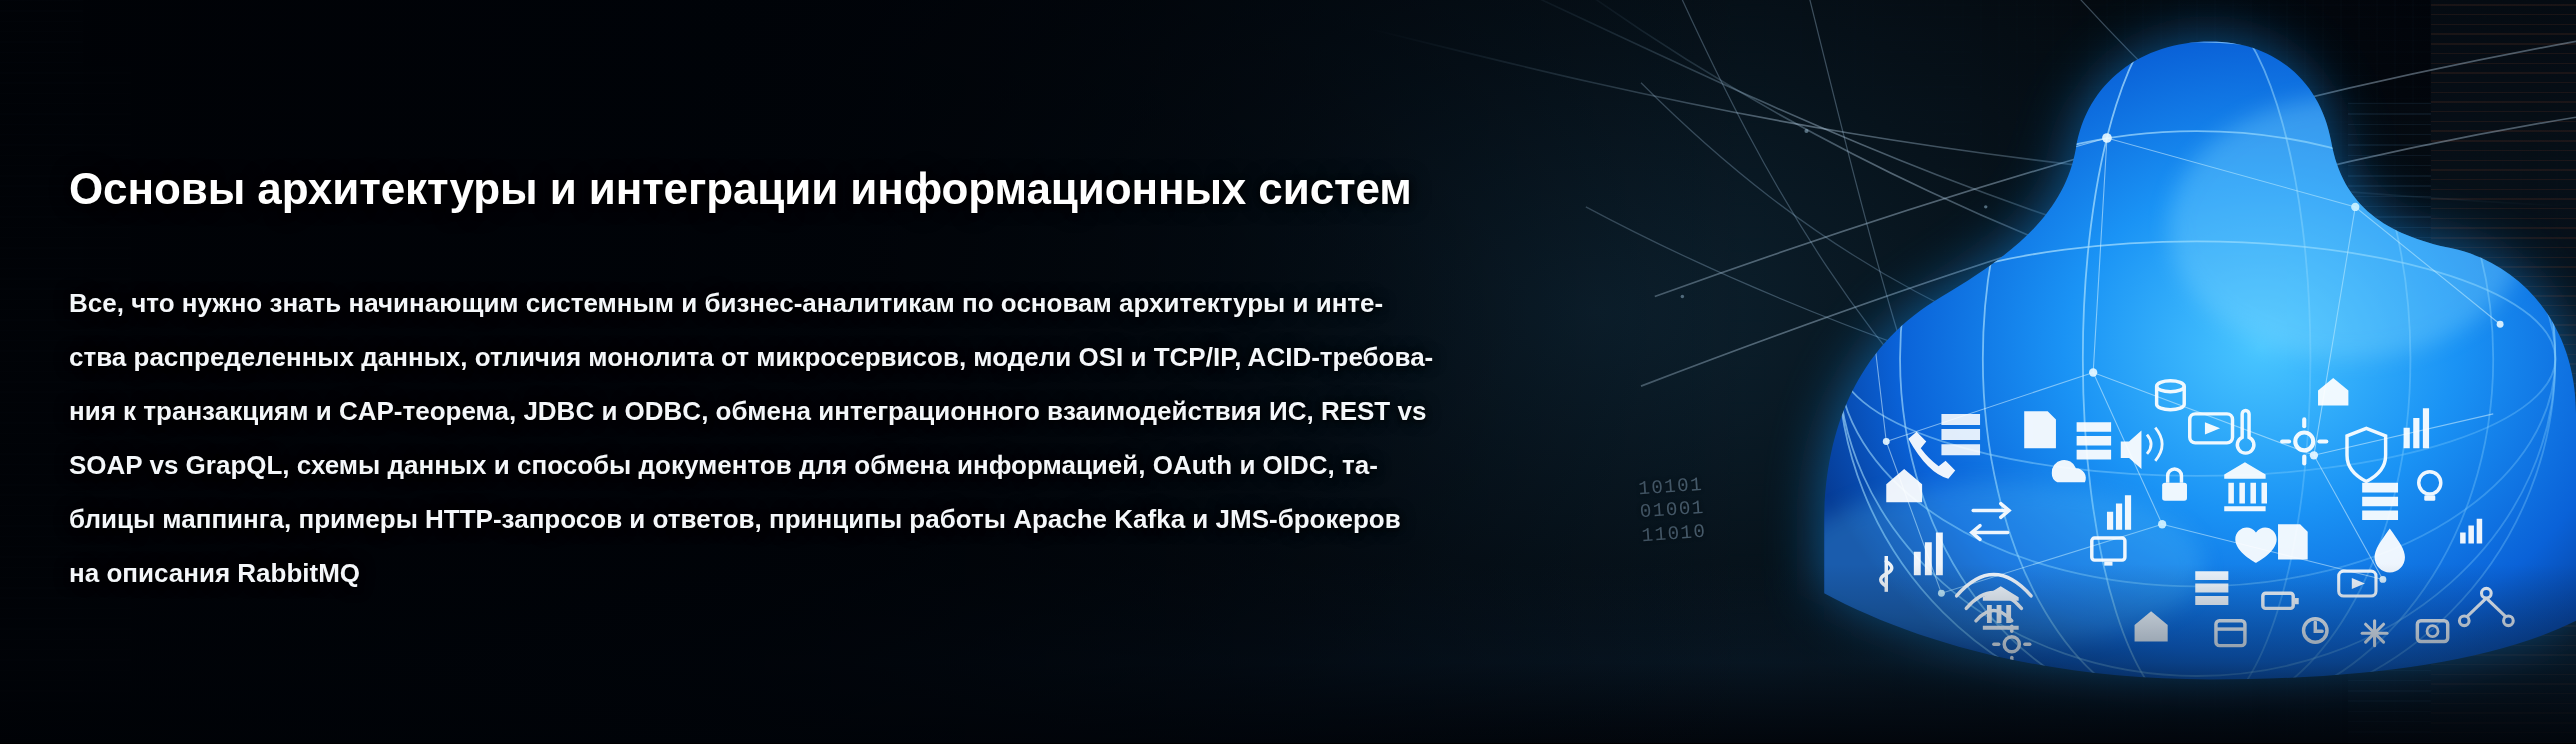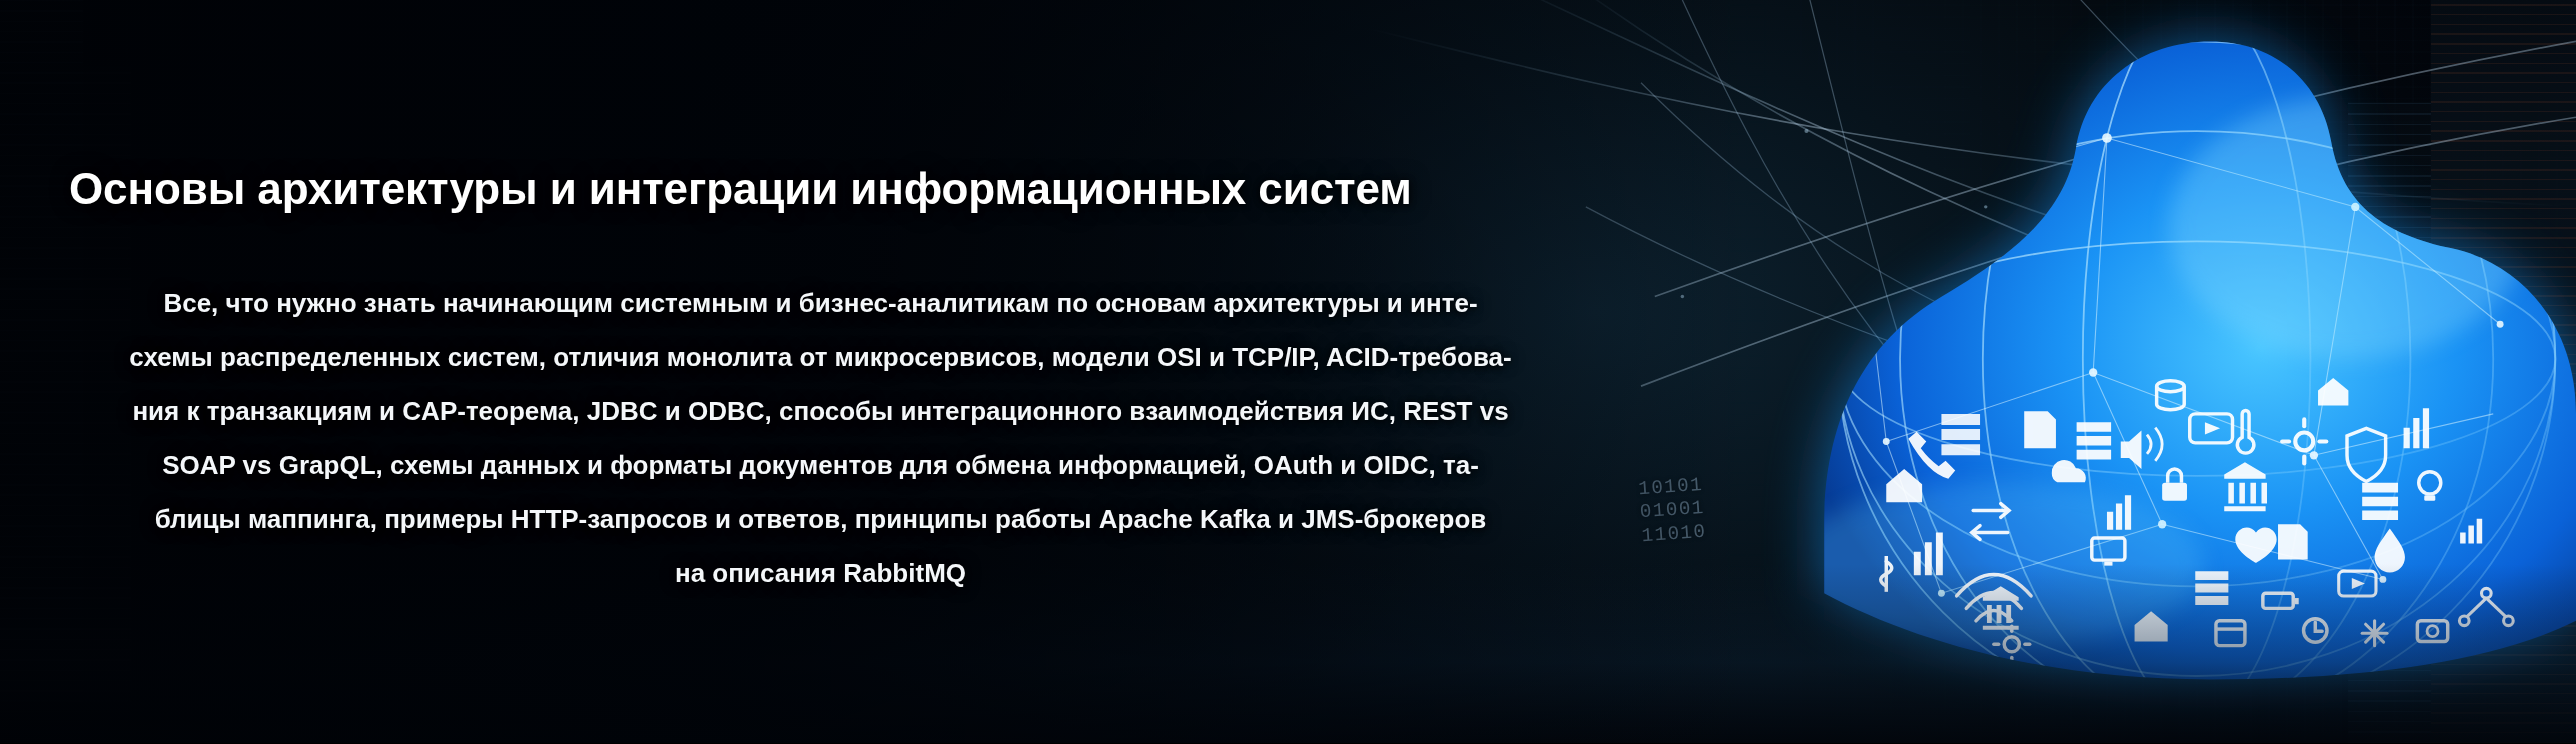--- a/index.html
+++ b/index.html
@@ -61,21 +61,21 @@
     position:absolute;left:69px;top:135px;
     color:#ffffff;font-size:44px;font-weight:700;letter-spacing:-0.1px;
     text-shadow:0 1.4px 6.9px rgba(0,0,0,.95), 0 0 19.3px rgba(0,0,0,.8);
     white-space:nowrap;
   }
   .para{
     position:absolute;left:69px;top:276px;width:1503px;
     color:#f4f7fa;font-size:26px;font-weight:600;line-height:54px;
     text-shadow:0 1.4px 6.2px rgba(0,0,0,.95), 0 0 15px rgba(0,0,0,.75);
   }
-  .para .ln{display:block;white-space:nowrap;text-align:center;}
+  .para .ln{display:block;white-space:nowrap;}
   
   .binary{
     position:absolute;left:1640px;top:476px;
     color:#7f9ab0;opacity:.55;font-family:"Liberation Mono","DejaVu Sans Mono",monospace;
     font-size:19.3px;line-height:23.4px;letter-spacing:1.4px;
     transform:rotate(-4deg);text-shadow:0 0 4.1px rgba(0,0,0,.9);
   }
   .binary span{display:block;}
 </style>
 </head>
@@ -392,22 +392,22 @@
     <span>11010</span>
   </div>
 
   <div class="floor"></div>
   <div class="vignette"></div>
 
   <div class="content">
     <h1 class="title">Основы архитектуры и интеграции информационных систем</h1>
     <div class="para">
       <span class="ln">Все, что нужно знать начинающим системным и бизнес-аналитикам по основам архитектуры и инте-</span>
-      <span class="ln">схемы распределенных систем, отличия монолита от микросервисов, модели OSI и TCP/IP, ACID-требова-</span>
-      <span class="ln">ния к транзакциям и CAP-теорема, JDBC и ODBC, способы интеграционного взаимодействия ИС, REST vs</span>
-      <span class="ln">SOAP vs GrapQL, схемы данных и форматы документов для обмена информацией, OAuth и OIDC, та-</span>
+      <span class="ln">ства распределенных данных, отличия монолита от микросервисов, модели OSI и TCP/IP, ACID-требова-</span>
+      <span class="ln">ния к транзакциям и CAP-теорема, JDBC и ODBC, обмена интеграционного взаимодействия ИС, REST vs</span>
+      <span class="ln">SOAP vs GrapQL, схемы данных и способы документов для обмена информацией, OAuth и OIDC, та-</span>
       <span class="ln">блицы маппинга, примеры HTTP-запросов и ответов, принципы работы Apache Kafka и JMS-брокеров</span>
       <span class="ln">на описания RabbitMQ</span>
     </div>
   </div>
 
 </div>
 
 
 </body></html>

